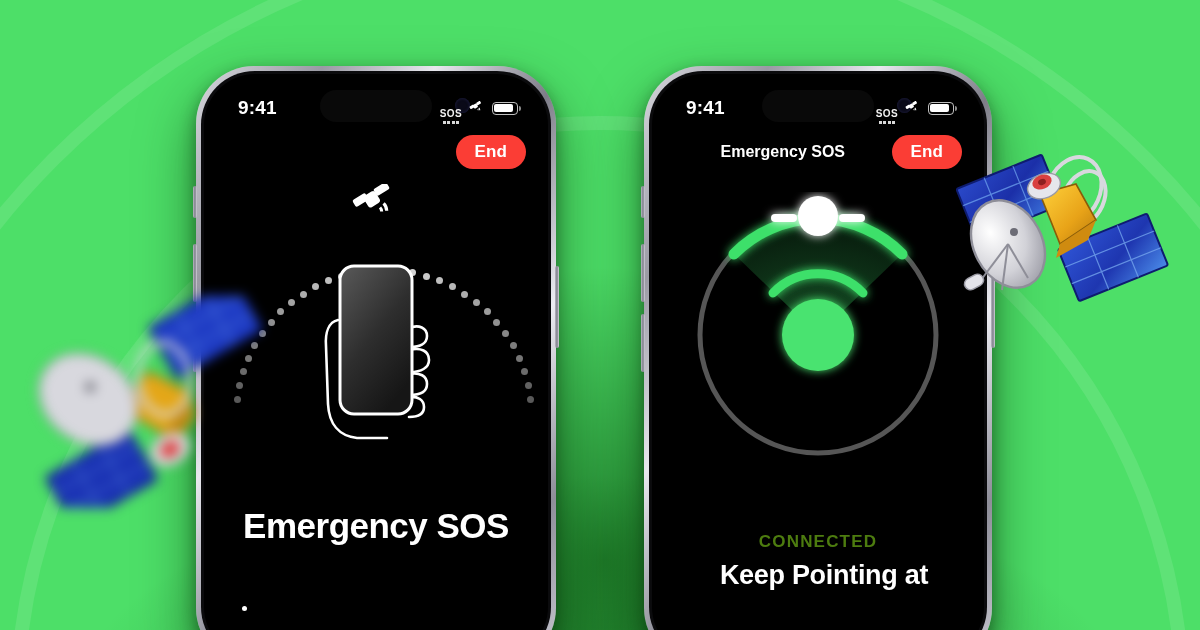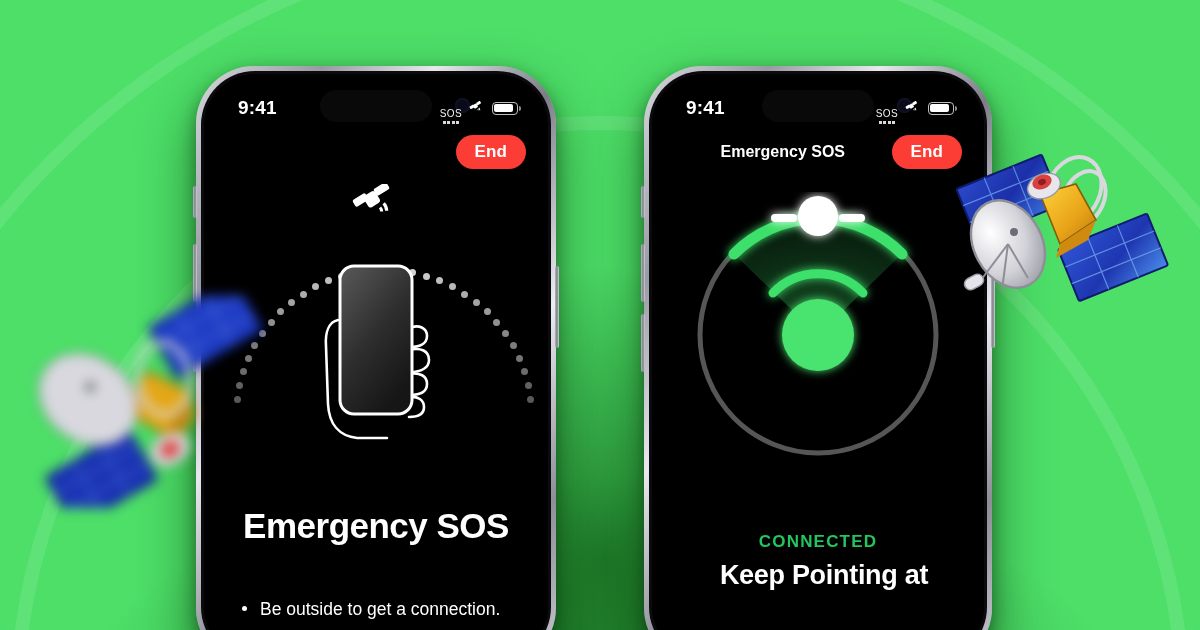--- a/index.html
+++ b/index.html
@@ -62,21 +62,21 @@
   
   .statusbar {
     position:absolute; top:0; left:0; right:0; height:54px;
     display:flex; align-items:center; justify-content:space-between;
     padding:14px 30px 0 34px;
     color:#fff;
   }
   .clock { font-size:19px; font-weight:bold; letter-spacing:0.2px; }
   .status-right { display:flex; align-items:center; gap:7px; }
   .sos-ind { display:flex; flex-direction:column; align-items:center; gap:2px; }
-  .sos-ind .sos-txt { font-size:10px; font-weight:normal; letter-spacing:0.4px; color:#f2f2f2; line-height:1;margin-top:16px; }
+  .sos-ind .sos-txt { font-size:10px; font-weight:bold; letter-spacing:0.4px; color:#f2f2f2; line-height:1;margin-top:16px; }
   .sos-dots { display:flex; gap:1.5px; }
   .sos-dots i { width:3px; height:3px; background:#d9d9d9; display:block; }
   .sat-glyph { width:16px; height:14px; }
   .battery { width:26px; height:13px; border:1.6px solid rgba(255,255,255,0.75); border-radius:4px; position:relative; }
   .battery::after { content:""; position:absolute; right:-4px; top:3.5px; width:2px; height:5px; background:rgba(255,255,255,0.55); border-radius:0 2px 2px 0; }
   .battery i { position:absolute; left:1.4px; top:1.4px; bottom:1.4px; width:78%; background:#fff; border-radius:2px; display:block; }
 
   
   .island { position:absolute; top:16px; left:50%; transform:translateX(-50%); width:112px; height:32px; background:#090909; border-radius:18px; }
   .island::after { content:""; position:absolute; right:-38px; top:8px; width:15px; height:15px; border-radius:50%; background:#0a0a18; box-shadow:inset 0 0 3px #22224a; }
@@ -106,21 +106,21 @@
     font-size:35px; font-weight:bold; line-height:1.12; letter-spacing:-0.5px;
   }
   .bullets { position:absolute; top:524px; left:38px; right:18px; }
   .bullet { display:flex; gap:13px; color:#fff; font-size:17.5px; line-height:1.3; margin-bottom:26px; }
   .bullet .dot { width:5px; height:5px; border-radius:50%; background:#fff; margin-top:8px; flex:0 0 auto; }
 
   
   #radar { position:absolute; top:118px; left:50%; transform:translateX(-50%); width:250px; height:268px; }
   .status-connected {
     position:absolute; top:458px; left:0; right:0; text-align:center;
-    color:#22c55e; font-size:17px; font-weight:bold; letter-spacing:1.2px;
+    color:#4d7c0f; font-size:17px; font-weight:bold; letter-spacing:1.2px;
   }
   .keep-pointing {
     position:absolute; top:486px; left:12px; right:0; text-align:center;
     color:#fff; font-size:27px; font-weight:bold; line-height:1.13; letter-spacing:-0.3px;
   }
 
   
   .sat3d { position:absolute; }
   #sat-right { left:956px; top:132px; width:232px; height:196px; }
   #sat-left  { left:18px; top:296px; width:268px; height:212px; filter:blur(6px); }
@@ -244,21 +244,20 @@
         </svg>
       </div>
 
       <div class="headline">
         <div>Emergency SOS</div>
       </div>
 
       <div class="bullets" id="bullets">
           <div class="bullet">
             <span class="dot"></span>
-            <span>Be outside to get a connection.</span>
           </div>
         </div>
 
     </div>
   </div>
 </div>
 
 <div class="phone" id="phone-right">
   <div class="btn-side left-edge" style="top:120px;height:32px;"></div>
   <div class="btn-side left-edge" style="top:178px;height:58px;"></div>

